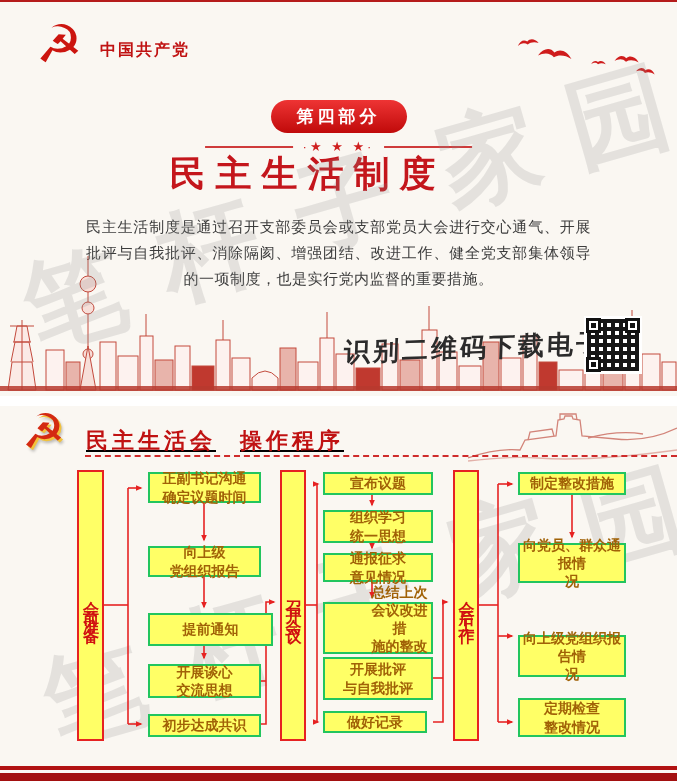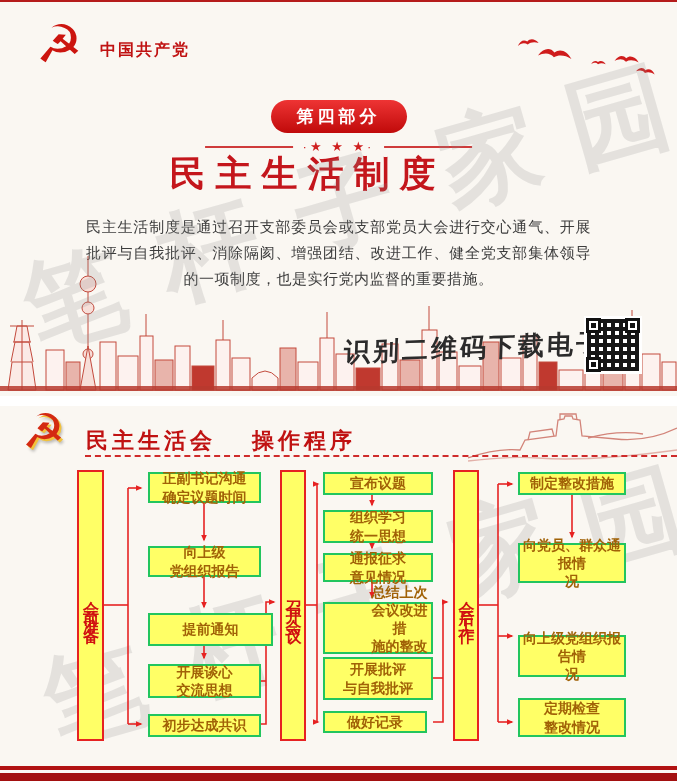--- a/index.html
+++ b/index.html
@@ -33,21 +33,21 @@
   .f-tl{left:-1px;top:-1px;} .f-tr{right:-1px;top:-1px;} .f-bl{left:-1px;bottom:-1px;}
   #slide-divider{left:0;top:396px;width:677px;height:10px;background:#ffffff;}
 
   
   .wm{position:absolute;font-size:100px;font-weight:bold;color:#8f8f8f;opacity:0.20;
       transform:translate(-50%,-50%) rotate(-16deg);z-index:1;pointer-events:none;}
 
   
   #emblem2{left:22px;top:408px;font-size:48px;line-height:1;color:#d42a12;
            text-shadow:2px 2px 0 #f2c23c, 3px 4px 3px rgba(0,0,0,0.25);z-index:2;}
-  #section-titles{left:86px;top:426px;display:flex;gap:36px;z-index:2;}
+  #section-titles{left:86px;top:426px;display:flex;gap:24px;z-index:2;text-decoration:underline;}
   .sec-title{font-size:22px;font-weight:bold;color:#c01212;letter-spacing:4px;}
   #dashed-divider{left:85px;top:455px;width:592px;height:0;border-top:2px dashed #cf2b2b;z-index:2;}
   #great-wall{left:468px;top:406px;z-index:1;}
 
   
   .v-head{position:absolute;background:#ffff66;border:2px solid #e62222;box-sizing:border-box;
           color:#d01111;font-weight:bold;font-size:16px;writing-mode:vertical-rl;text-orientation:upright;
           display:flex;align-items:center;justify-content:center;letter-spacing:9px;z-index:4;}
   .step{position:absolute;background:#ffff66;border:2px solid #22c55e;box-sizing:border-box;
         color:#a16207;font-weight:bold;font-size:14px;line-height:1.3;display:flex;align-items:center;

